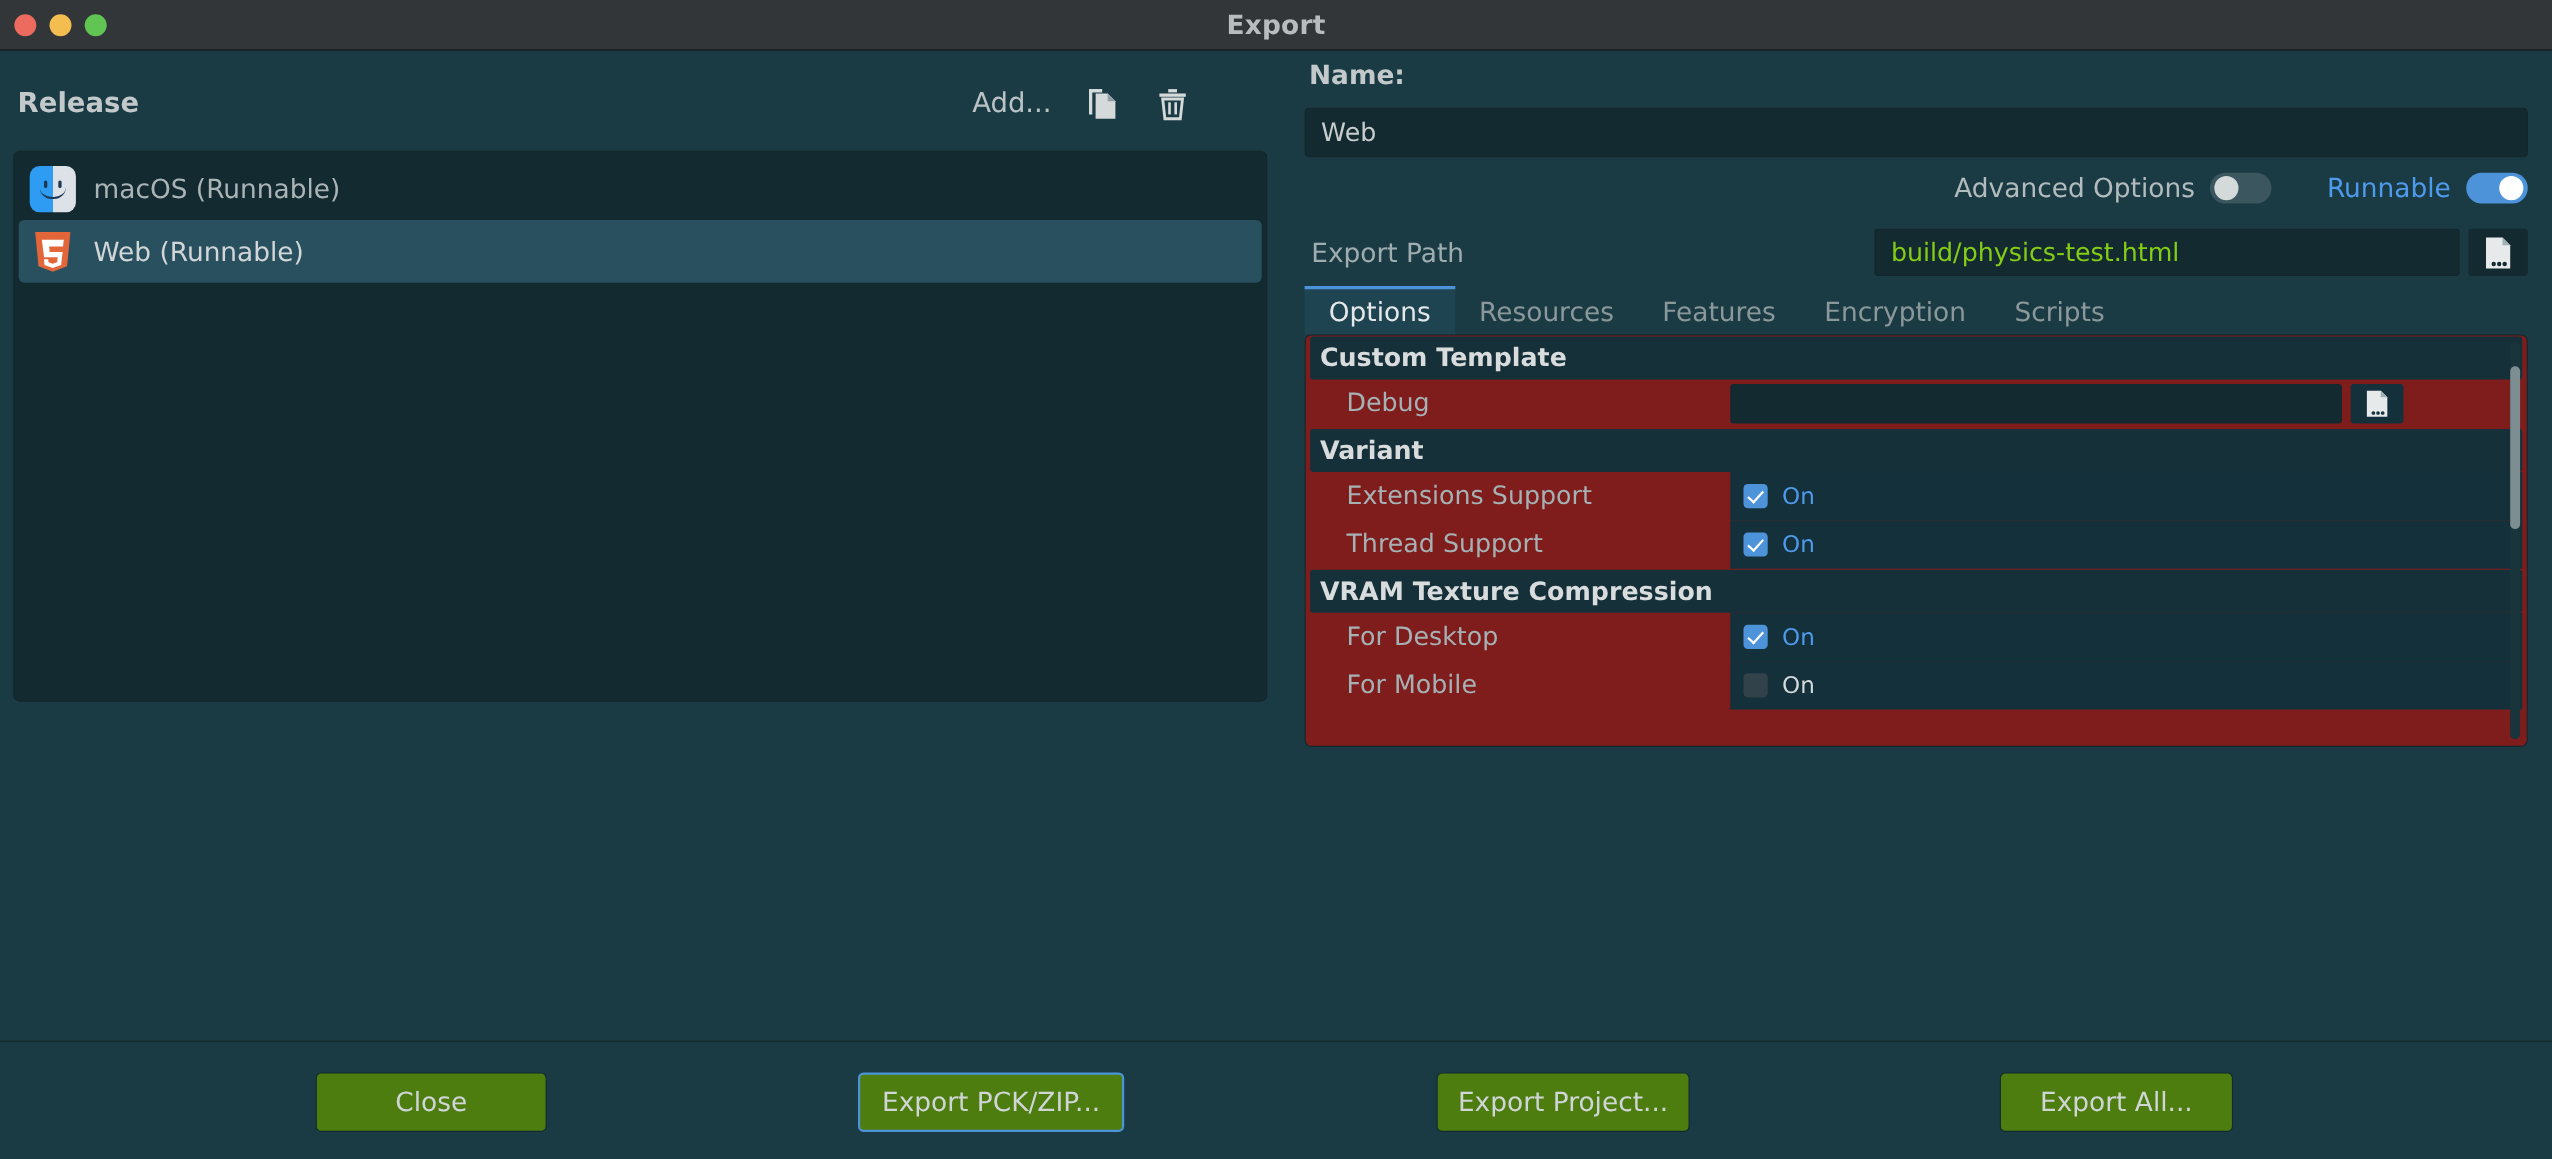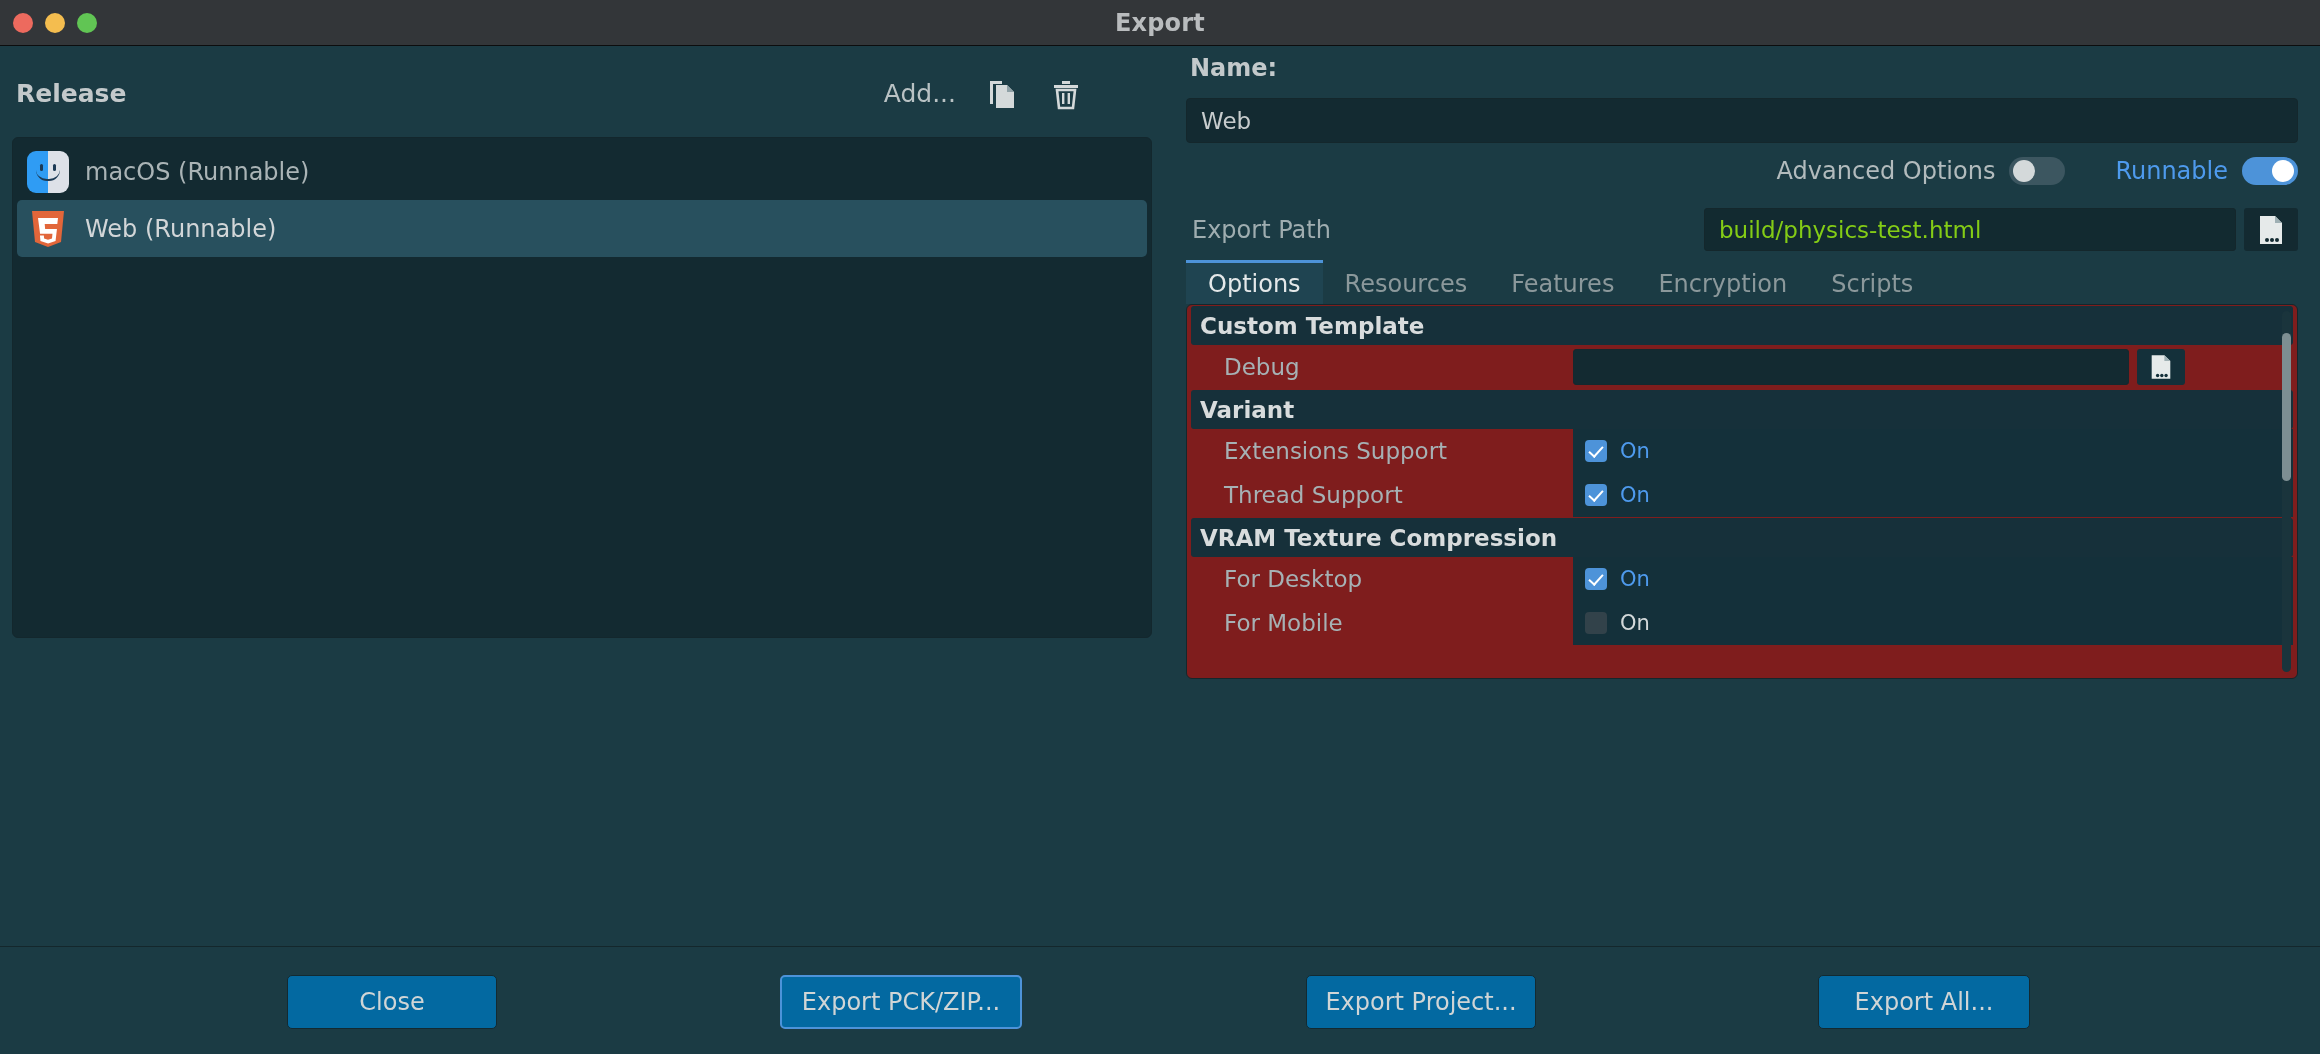--- a/index.html
+++ b/index.html
@@ -211,21 +211,21 @@
     background: #7d8e92; border-radius: 5px;
   }
 
   
   .bottom-bar {
     position: absolute; left: 0; top: 900px; width: 2320px; height: 108px;
     border-top: 1px solid #14272c;
   }
   .btn {
     position: absolute; top: 28px; height: 54px;
-    background: #0369a1; border: 1px solid #132a31; border-radius: 5px;
+    background: #4d7c0f; border: 1px solid #132a31; border-radius: 5px;
     display: flex; align-items: center; justify-content: center;
     font-size: 24px; color: #d0d5d6; cursor: pointer;
   }
   .btn.focused { border: 2px solid #4d93d9; }
   .btn-close { left: 287px; width: 210px; }
   .btn-pck { left: 780px; width: 242px; }
   .btn-project { left: 1306px; width: 230px; }
   .btn-all { left: 1818px; width: 212px; }
 </style>
 </head>

